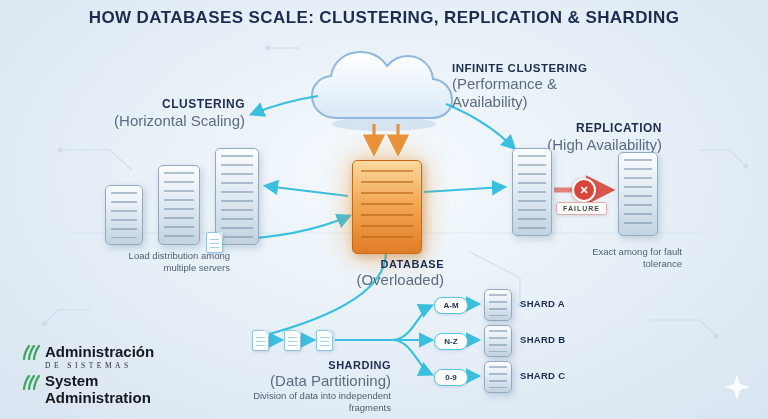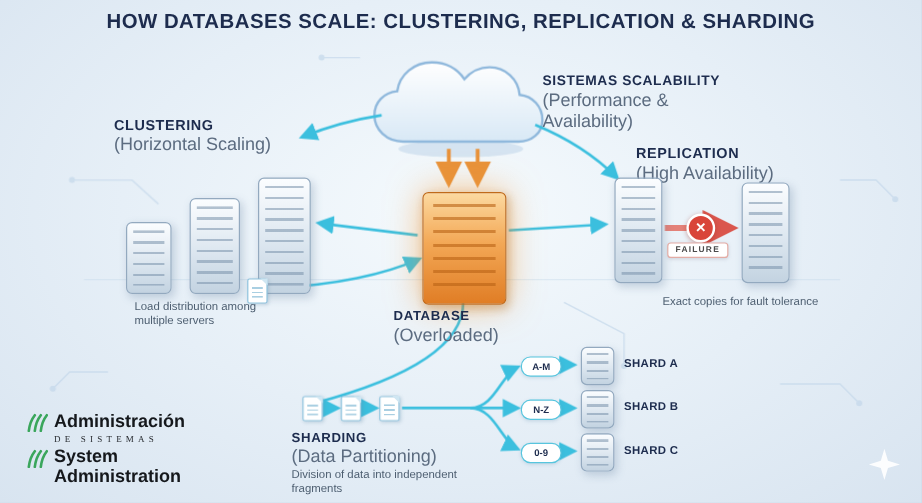--- a/index.html
+++ b/index.html
@@ -1,19 +1,19 @@
 <!DOCTYPE html>
 <html><head>
 <meta charset="utf-8">
 <style>
   html,body{margin:0;padding:0;background:#cfdcea;font-family:"Liberation Sans",sans-serif;}
   .canvas{position:relative;width:768px;height:419px;overflow:hidden;
     background:radial-gradient(ellipse at 50% 42%, #f5fafd 0%, #e6eff7 52%, #d8e4f0 100%);}
   .abs{position:absolute;}
-  .center{text-align:left;}
+  .center{text-align:right;}
   .title{top:8px;left:0;right:0;text-align:center;font-size:17px;font-weight:800;
     color:#1d2c4e;letter-spacing:.4px;}
   .sec-h{font-size:12px;font-weight:800;color:#1d2c4e;letter-spacing:.5px;line-height:1.15;}
   .sec-sub{font-size:15px;color:#5c6c80;line-height:1.2;}
   .caption{font-size:9.5px;color:#4d5e70;line-height:1.3;}
   
   .server{position:absolute;border-radius:5px;border:1px solid #93a9bf;
     background:linear-gradient(180deg,#fbfdff,#dde7f0 55%,#c3d3e1);
     box-shadow:2px 3px 7px rgba(90,120,150,.28);}
   .server .slats{position:absolute;left:5px;right:5px;top:6px;bottom:6px;
@@ -141,21 +141,21 @@
   <div class="server" style="left:158px;top:165px;width:40px;height:78px">
       <div class="slats"></div>
     </div>
   <div class="server" style="left:215px;top:148px;width:42px;height:95px">
       <div class="slats"></div>
     </div>
   <div class="doc" style="left:206px;top:232px"></div>
   <div class="abs center caption" style="left:112px;top:250px;width:118px">Load distribution among multiple servers</div>
 
   <div class="abs" style="left:452px;top:62px;width:180px">
-    <div class="sec-h" style="font-size:11.5px">SISTEMAS SCALABILITY</div>
+    <div class="sec-h" style="font-size:11.5px">INFINITE CLUSTERING</div>
     <div class="sec-sub">(Performance &amp; Availability)</div>
   </div>
 
   <div class="server db" style="left:352px;top:160px;width:68px;height:92px">
       <div class="slats"></div>
     </div>
   <div class="abs center" style="left:530px;top:122px;width:132px">
     <div class="sec-h">REPLICATION</div>
     <div class="sec-sub">(High Availability)</div>
   </div>
@@ -165,21 +165,21 @@
     <div class="sec-sub">(Overloaded)</div>
   </div>
   <div class="server" style="left:512px;top:148px;width:38px;height:86px">
       <div class="slats"></div>
     </div>
   <div class="server" style="left:618px;top:152px;width:38px;height:82px">
       <div class="slats"></div>
     </div>
   <div class="xcircle" style="left:572px;top:178px">✕</div>
   <div class="failure-badge" style="left:556px;top:202px">FAILURE</div>
-  <div class="abs center caption" style="left:552px;top:246px;width:130px">Exact copies for fault tolerance</div>
+  <div class="abs center caption" style="left:552px;top:246px;width:130px">Exact among for fault tolerance</div>
 
   <div class="doc" style="left:252px;top:330px"></div>
   <div class="doc" style="left:284px;top:330px"></div>
   <div class="doc" style="left:316px;top:330px"></div>
 
   <div class="range-box" style="left:434px;top:297px">A-M</div>
   <div class="range-box" style="left:434px;top:333px">N-Z</div>
   <div class="range-box" style="left:434px;top:369px">0-9</div>
 
   <div class="server mini" style="left:484px;top:289px;width:26px;height:30px">

